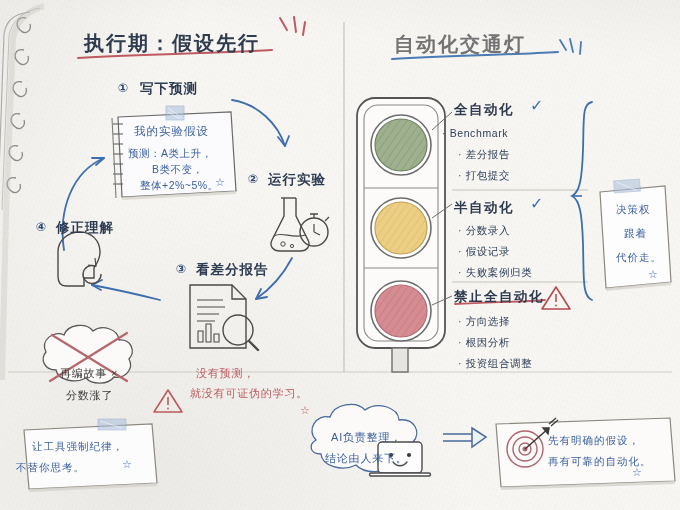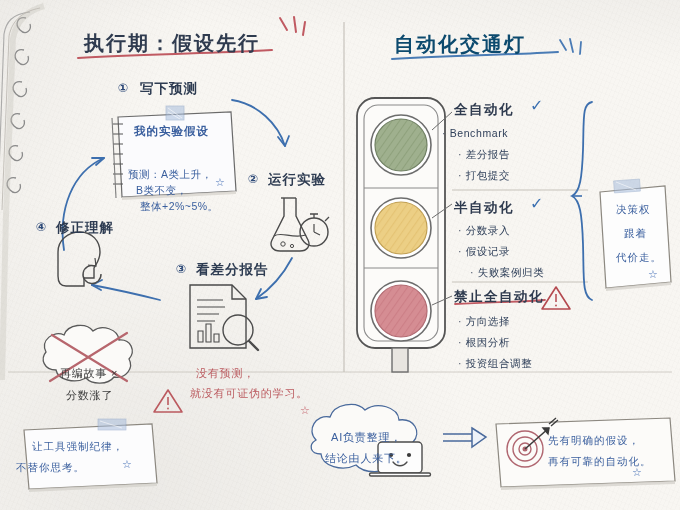--- a/index.html
+++ b/index.html
@@ -24,25 +24,25 @@
       repeating-linear-gradient(112deg, rgba(120,115,105,.045) 0 1px, rgba(0,0,0,0) 1px 4px),
       repeating-linear-gradient(22deg, rgba(120,115,105,.03) 0 1px, rgba(0,0,0,0) 1px 6px);
   }
   svg.layer{position:absolute;left:0;top:0;width:680px;height:510px;overflow:visible;}
   .txt{position:absolute;white-space:pre;}
 
   .h-title{
     font-size:20px;letter-spacing:2px;color:#2f3b4f;
     font-family:"Liberation Serif","DejaVu Serif",serif;font-weight:700;
   }
-  .h-title.rt{color:#0c4a6e;}
+  .h-title.rt{color:#737373;}
   .step-lbl{font-size:13.5px;color:#2e3c52;font-family:"Liberation Serif",serif;font-weight:700;letter-spacing:1px;}
   .num{font-size:12px;color:#2e4a78;font-weight:700;}
-  .card-title{font-size:11.5px;color:#3a5f9e;letter-spacing:1px;font-weight:700;}
-  .card-line{font-size:10.5px;color:#3a5f9e;letter-spacing:.5px;margin-top:21px;}
+  .card-title{font-size:11.5px;color:#3a5f9e;letter-spacing:1px;font-weight:400;}
+  .card-line{font-size:10.5px;color:#3a5f9e;letter-spacing:.5px;}
   .sec-head{font-size:13.5px;color:#2f3b4f;font-family:"Liberation Serif",serif;font-weight:700;letter-spacing:1.5px;}
   .bullet{font-size:10.5px;color:#30405a;letter-spacing:.6px;}
   .bullet .dot{color:#4a5568;}
   .note-line{font-size:10.5px;color:#3a5f9e;letter-spacing:1px;}
   .warn-line{font-size:11px;color:#bb5a5f;letter-spacing:.8px;}
   .cloud-line{font-size:11px;color:#3a5f9e;letter-spacing:.8px;}
   .strike-line{font-size:11px;color:#3b3b3b;letter-spacing:.8px;}
   .star{color:#4a73b8;font-size:11px;}
   .star.r{color:#c4616a;}
   .check{color:#3a6fb0;font-size:16px;font-weight:700;}
@@ -255,21 +255,21 @@
   </g>
 </svg>
 
 <div class="txt h-title" style="left:84px;top:30px;">执行期：假设先行</div>
 
 <div class="txt num" style="left:118px;top:81px;">①</div>
 <div class="txt step-lbl" style="left:140px;top:80px;">写下预测</div>
 
 <div class="txt card-title" style="left:134px;top:124px;">我的实验假设</div>
 <div class="txt card-line" style="left:128px;top:147px;">预测：A类上升，</div>
-<div class="txt card-line" style="left:136px;top:163px;">B类不变，</div>
+<div class="txt card-line" style="left:152px;top:163px;">B类不变，</div>
 <div class="txt card-line" style="left:140px;top:179px;">整体+2%~5%。</div>
 <div class="txt star" style="left:215px;top:176px;">☆</div>
 
 <div class="txt num" style="left:248px;top:172px;">②</div>
 <div class="txt step-lbl" style="left:268px;top:171px;">运行实验</div>
 
 <div class="txt num" style="left:176px;top:262px;">③</div>
 <div class="txt step-lbl" style="left:196px;top:261px;">看差分报告</div>
 
 <div class="txt num" style="left:36px;top:220px;">④</div>
@@ -280,21 +280,21 @@
 <div class="txt sec-head" style="left:454px;top:101px;">全自动化</div>
 <div class="txt check" style="left:530px;top:96px;">✓</div>
 <div class="txt bullet" style="left:442px;top:127px;"><span class="dot">·</span> <span>Benchmark</span></div>
 <div class="txt bullet" style="left:458px;top:148px;"><span class="dot">·</span> <span>差分报告</span></div>
 <div class="txt bullet" style="left:458px;top:169px;"><span class="dot">·</span> <span>打包提交</span></div>
 
 <div class="txt sec-head" style="left:454px;top:199px;">半自动化</div>
 <div class="txt check" style="left:530px;top:194px;">✓</div>
 <div class="txt bullet" style="left:458px;top:224px;"><span class="dot">·</span> <span>分数录入</span></div>
 <div class="txt bullet" style="left:458px;top:245px;"><span class="dot">·</span> <span>假设记录</span></div>
-<div class="txt bullet" style="left:458px;top:266px;margin-left:12px;"><span class="dot">·</span> <span>失败案例归类</span></div>
+<div class="txt bullet" style="left:458px;top:266px;"><span class="dot">·</span> <span>失败案例归类</span></div>
 
 <div class="txt sec-head" style="left:454px;top:288px;">禁止全自动化</div>
 <div class="txt bullet" style="left:458px;top:315px;"><span class="dot">·</span> <span>方向选择</span></div>
 <div class="txt bullet" style="left:458px;top:336px;text-align:center;"><span class="dot">·</span> <span>根因分析</span></div>
 <div class="txt bullet" style="left:458px;top:357px;"><span class="dot">·</span> <span>投资组合调整</span></div>
 
 <div class="txt note-line" style="left:616px;top:203px;">决策权</div>
 <div class="txt note-line" style="left:624px;top:227px;">跟着</div>
 <div class="txt note-line" style="left:616px;top:251px;">代价走。</div>
 <div class="txt star" style="left:648px;top:268px;">☆</div>

